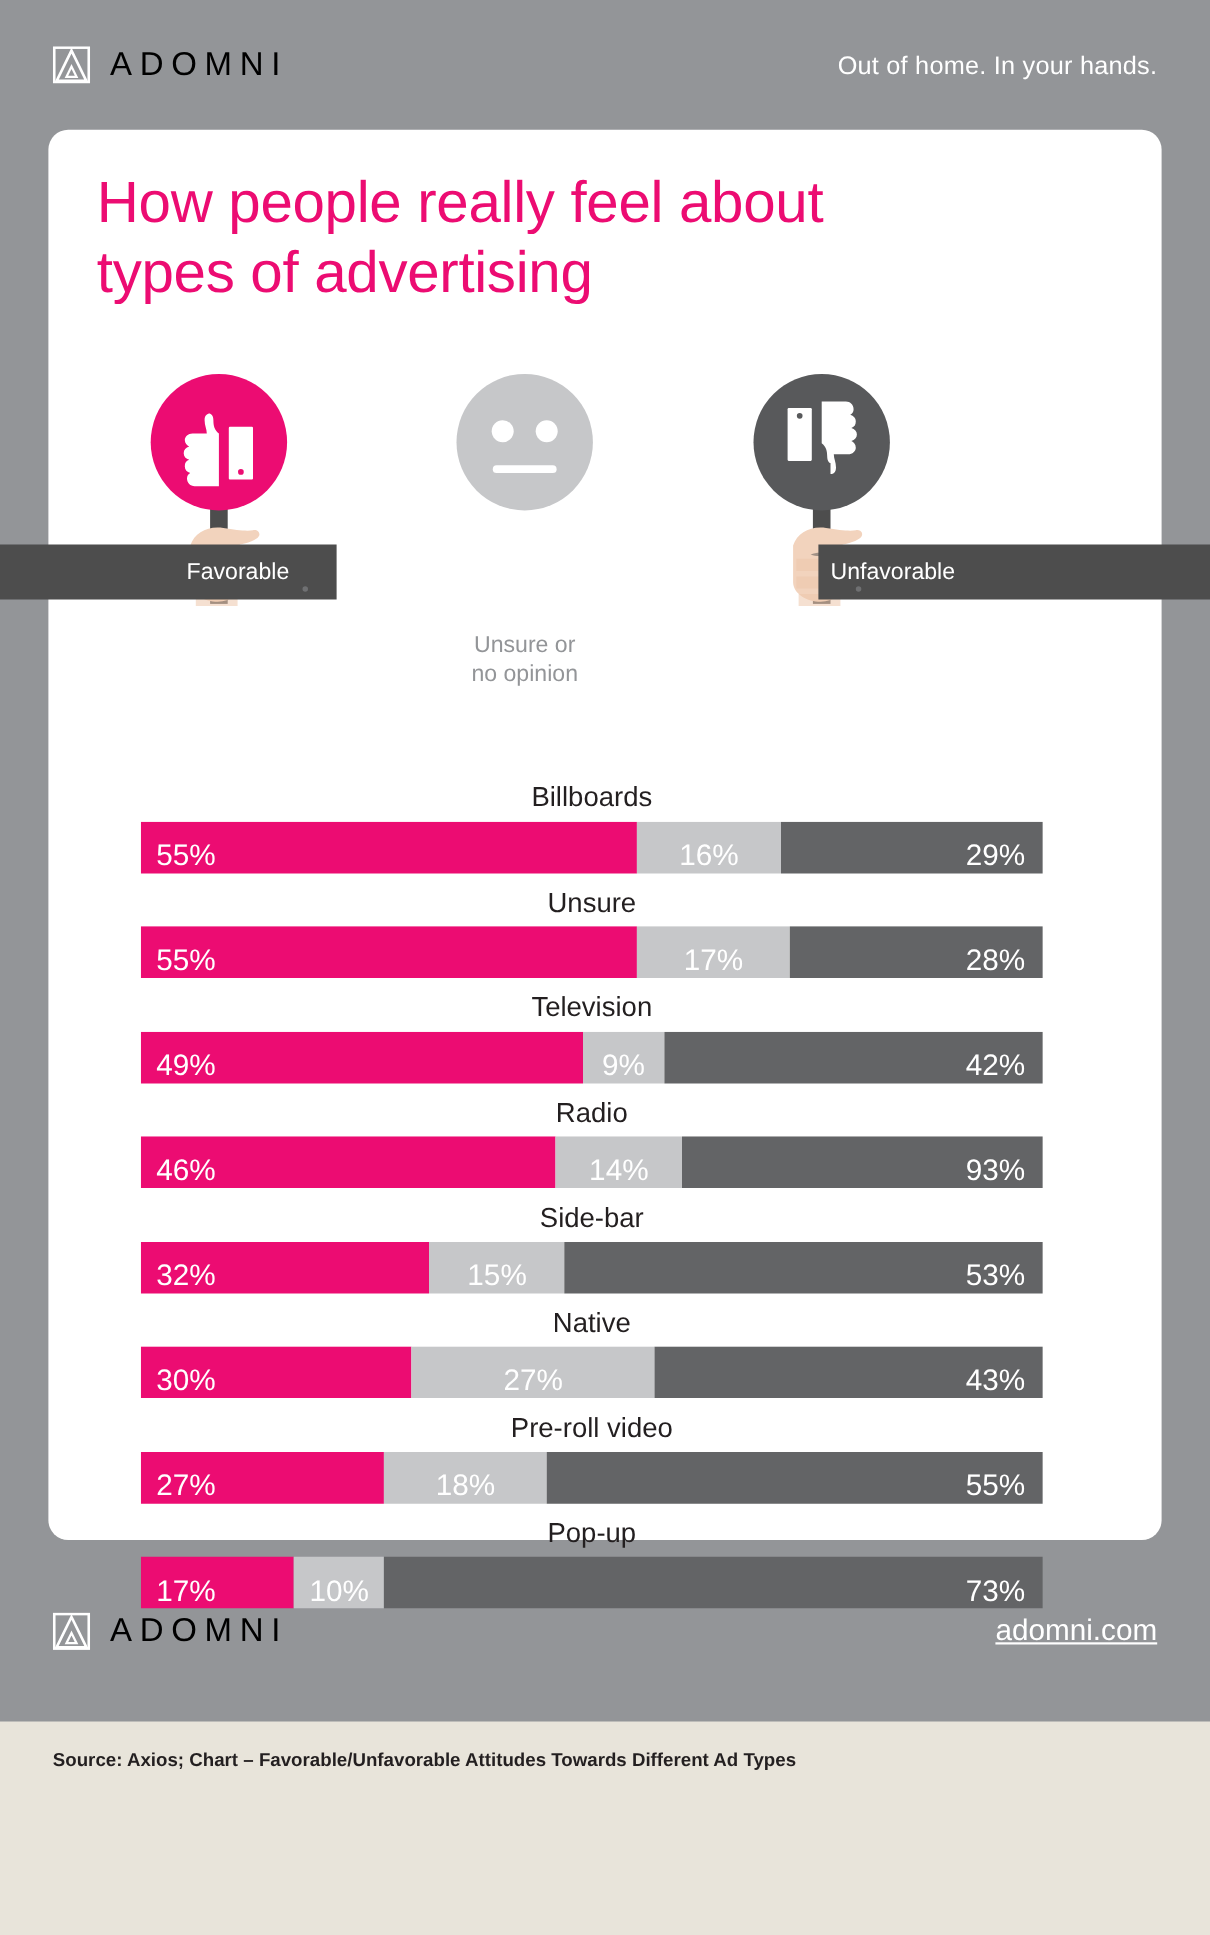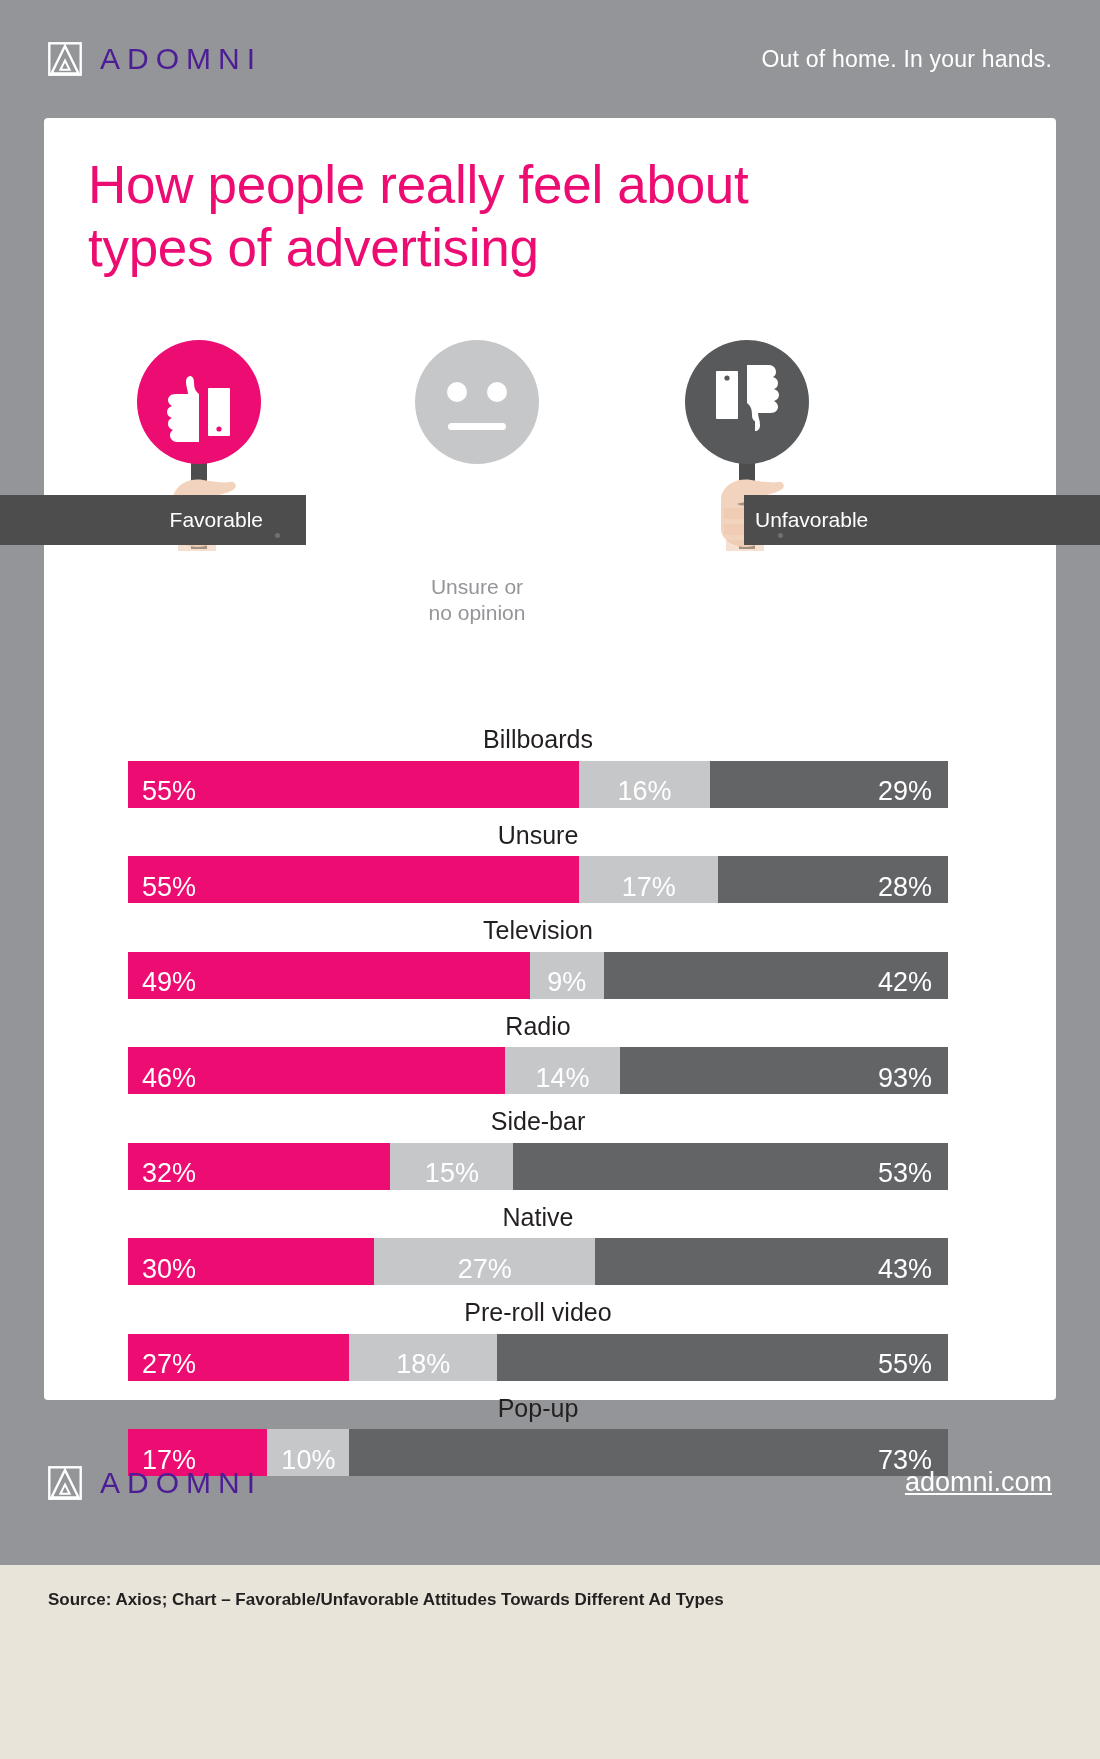--- a/index.html
+++ b/index.html
@@ -18,34 +18,34 @@
   
   .top-header {
     position: absolute; left: 0; top: 0;
     width: 1100px; height: 118px;
     display: flex; align-items: center;
     padding: 0 48px;
   }
   .brand-lock { display: flex; align-items: center; gap: 18px; }
   .logo-mark { width: 34px; height: 34px; display: block; }
   .brand-word {
-    color: #4c1d95; font-size: 30px; letter-spacing: 7px;
+    color: #000000; font-size: 30px; letter-spacing: 7px;
     font-weight: 400; line-height: 1;
   }
   .tagline {
     margin-left: auto; color: #ffffff;
     font-size: 23px; font-weight: 400; letter-spacing: .2px;
   }
 
   
   .card {
     position: absolute; left: 44px; top: 118px;
     width: 1012px; height: 1282px;
     background: #ffffff;
-    border-radius: 4px;
+    border-radius: 18px;
   }
 
   .title {
     position: absolute; left: 44px; top: 36px;
     width: 800px;
     color: #ec0c72;
     font-size: 53px; line-height: 1.18; font-weight: 400;
     letter-spacing: -.3px;
   }
 
@@ -84,21 +84,21 @@
   .band-label { color: #ffffff; font-size: 21px; white-space: nowrap; }
   .band-dot {
     position: absolute; bottom: 7px; width: 5px; height: 5px;
     border-radius: 50%; background: #6f7072;
   }
   .band.left .band-dot { right: 26px; }
   .band.right .band-dot { left: 34px; }
 
   
   .chart {
-    position: absolute; left: 84px; top: 608px; width: 820px;
+    position: absolute; left: 84px; top: 594px; width: 820px;
   }
   .row { margin-bottom: 14px; }
   .row-label {
     text-align: center; color: #231f20;
     font-size: 25px; line-height: 1.1; padding-bottom: 7px;
   }
   .bar {
     display: flex; width: 820px; height: 47px; overflow: hidden;
   }
   .seg {

